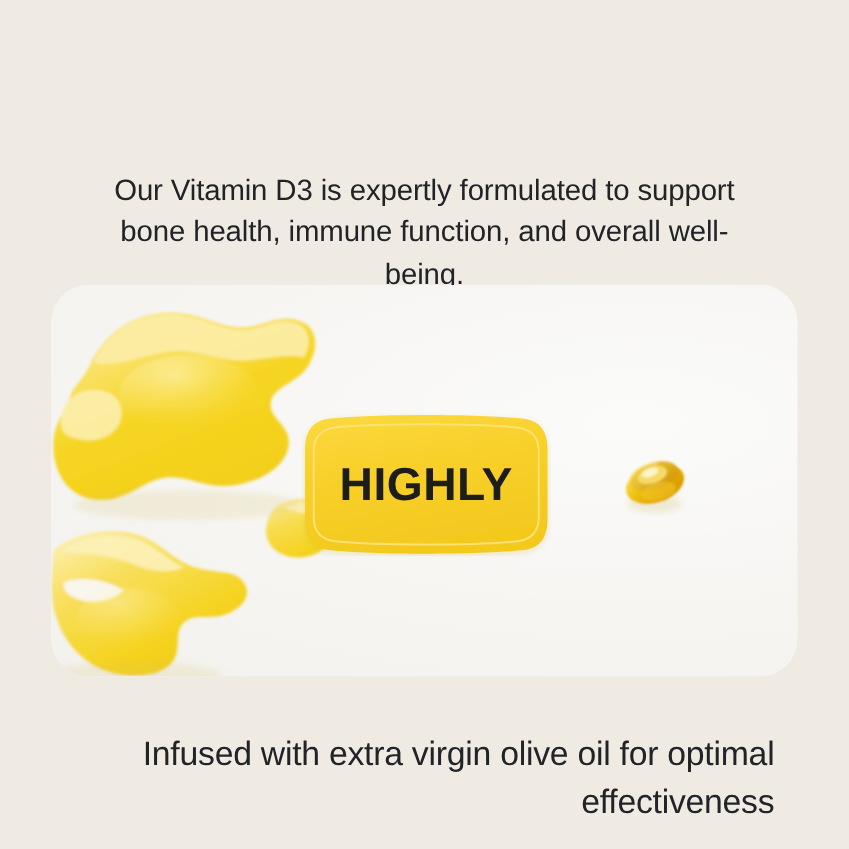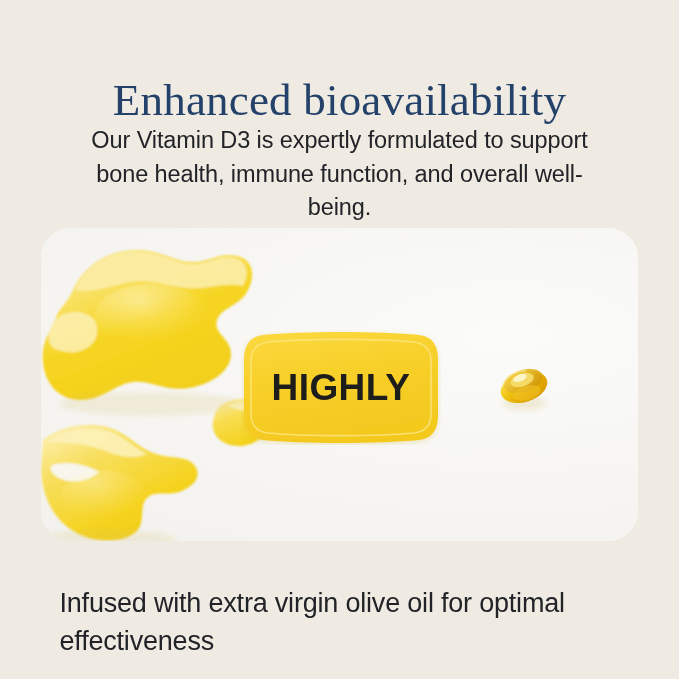--- a/index.html
+++ b/index.html
@@ -45,21 +45,20 @@
     left: 50%;
     transform: translateX(-50%);
     width: 530px;
     text-align: center;
     font-family: "Liberation Sans", sans-serif;
     font-size: 23.5px;
     line-height: 33.5px;
     font-weight: 400;
     color: #222328;
     letter-spacing: -0.1px;
-    margin-top: 12px;
   }
 
   
   .card {
     position: absolute;
     left: 41px;
     top: 228px;
     width: 597px;
     height: 313px;
     background: #f7f6f3;
@@ -141,35 +140,34 @@
     display: block;
   }
 
   
   .caption {
     position: absolute;
     top: 557px;
     left: 50%;
     transform: translateX(-50%);
     width: 560px;
-    text-align: left;
+    text-align: right;
     font-family: "Liberation Sans", sans-serif;
     font-size: 27px;
     line-height: 38px;
     font-weight: 400;
     color: #222328;
     letter-spacing: -0.2px;
   }
 </style>
 </head>
 <body>
 
 <div class="page">
 
-  <h1 class="headline">Enhanced bioavailability</h1>
 
   <p class="subhead">Our Vitamin D3 is expertly formulated to support bone health, immune function, and overall well-being.</p>
 
   <div class="card">
     <div class="card-inner"></div>
 
     <svg class="splash-svg" viewBox="0 0 597 313" aria-hidden="true">
       <defs>
         <linearGradient id="oilGradA" x1="0" y1="0" x2="0.55" y2="1">
           <stop offset="0%" stop-color="#fbeb9c"></stop>

